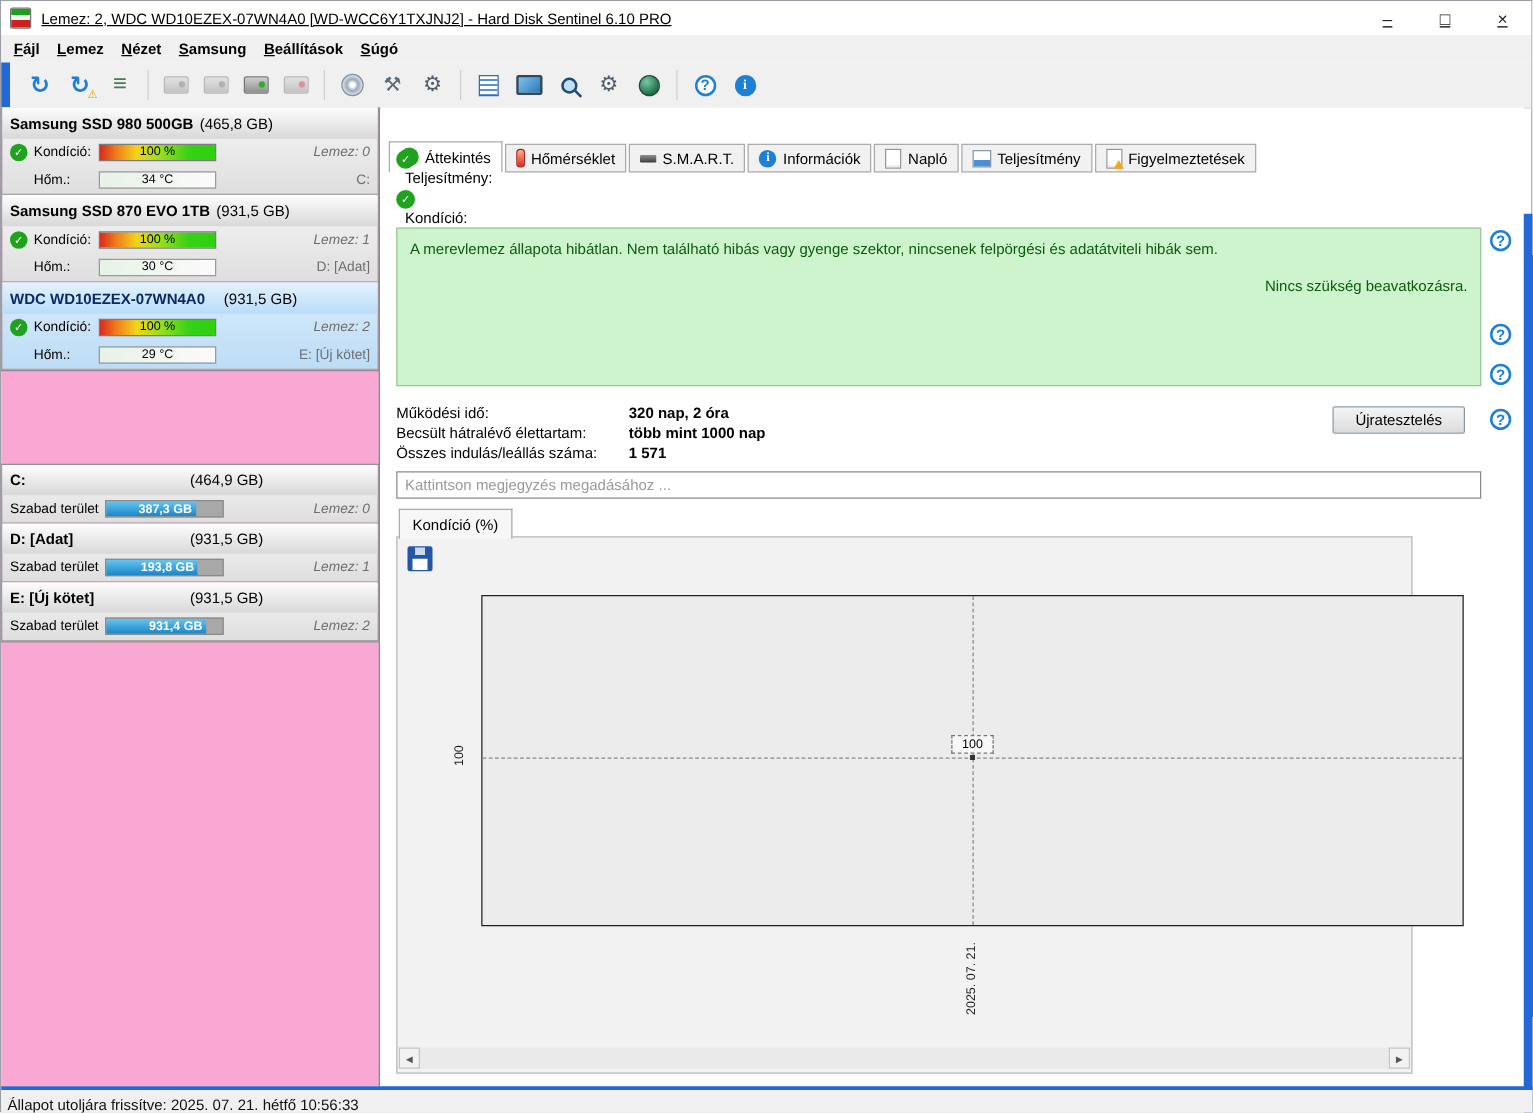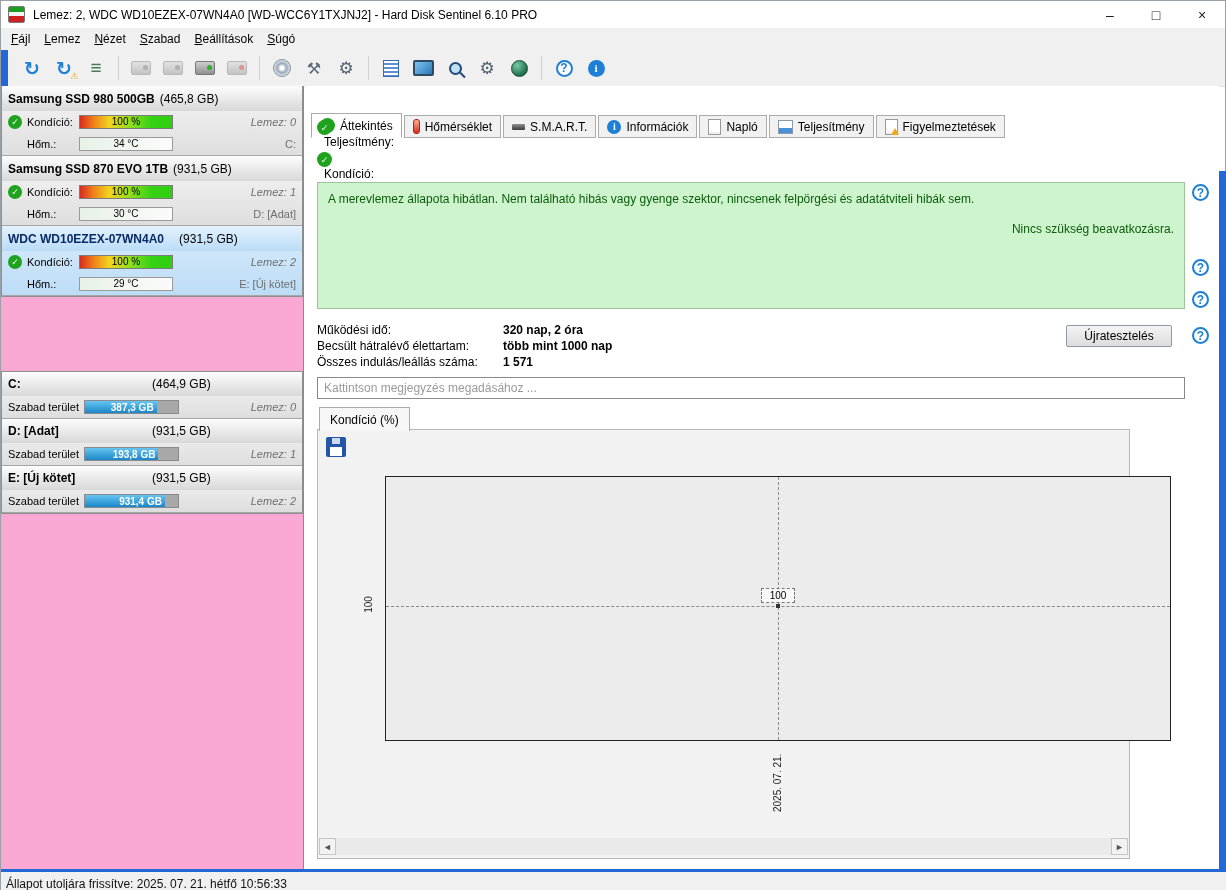--- a/index.html
+++ b/index.html
@@ -1,29 +1,29 @@
 <!DOCTYPE html>
 <html><head>
 <meta charset="utf-8">
 <style>
   html,body{margin:0;padding:0;}
   body{width:1226px;height:890px;position:relative;overflow:hidden;background:#fff;
        font-family:"Liberation Sans","DejaVu Sans",sans-serif;font-size:12px;color:#000;}
   .window{position:absolute;inset:0;border:1px solid #9aa0a6;box-sizing:border-box;}
 
   
-  .titlebar{height:27px;background:#fff;display:flex;align-items:center;padding-left:7px;}
+  .titlebar{height:27px;background:#fff;display:flex;align-items:center;padding-left:7px;text-decoration:underline;}
   .app-icon{width:15px;height:15px;margin-right:8px;border:1px solid #777;border-radius:2px;
             background:linear-gradient(180deg,#1e9e1e 34%,#f4f4f4 34%,#f4f4f4 62%,#cf2020 62%);}
   .title-text{flex:1;font-size:12px;white-space:nowrap;overflow:hidden;}
   .win-btn{width:46px;height:27px;display:flex;align-items:center;justify-content:center;font-size:14px;color:#222;}
 
   
   .menubar{height:22px;background:#f0f0f0;display:flex;align-items:center;padding-left:3px;}
-  .menu-item{display:inline-block;padding:3px 7px;font-size:12px;}
+  .menu-item{display:inline-block;padding:3px 7px;font-size:12px;font-weight:bold;}
   .menu-item::first-letter{text-decoration:underline;}
 
   
   .toolbar{height:36px;background:#f0f0f0;display:flex;align-items:center;padding-left:16px;gap:2px;
            position:relative;border-bottom:1px solid #e2e2e2;}
   .accent-left{position:absolute;left:0;top:0;width:7px;height:36px;background:#2268d6;}
   .tbtn{width:30px;height:28px;display:flex;align-items:center;justify-content:center;position:relative;}
   .tsep{width:1px;height:24px;background:#cfcfcf;margin:0 5px;}
   .g-refresh::before{content:"\21BB";color:#1d7fd6;font-size:19px;font-weight:bold;}
   .warn-badge{position:absolute;right:1px;bottom:1px;font-size:9px;color:#e8a000;}
@@ -188,21 +188,21 @@
     <span class="title-text">Lemez: 2, WDC WD10EZEX-07WN4A0 [WD-WCC6Y1TXJNJ2]  -  Hard Disk Sentinel 6.10 PRO</span>
     <span class="win-btn">–</span>
     <span class="win-btn">□</span>
     <span class="win-btn">×</span>
   </div>
 
   <div class="menubar">
     <span class="menu-item">Fájl</span>
     <span class="menu-item">Lemez</span>
     <span class="menu-item">Nézet</span>
-    <span class="menu-item">Szabad</span>
+    <span class="menu-item">Samsung</span>
     <span class="menu-item">Beállítások</span>
     <span class="menu-item">Súgó</span>
   </div>
 
   <div class="toolbar">
     <span class="accent-left"></span>
     <span class="tbtn">
         <span class="g-refresh"></span>
       </span>
     <span class="tbtn">

